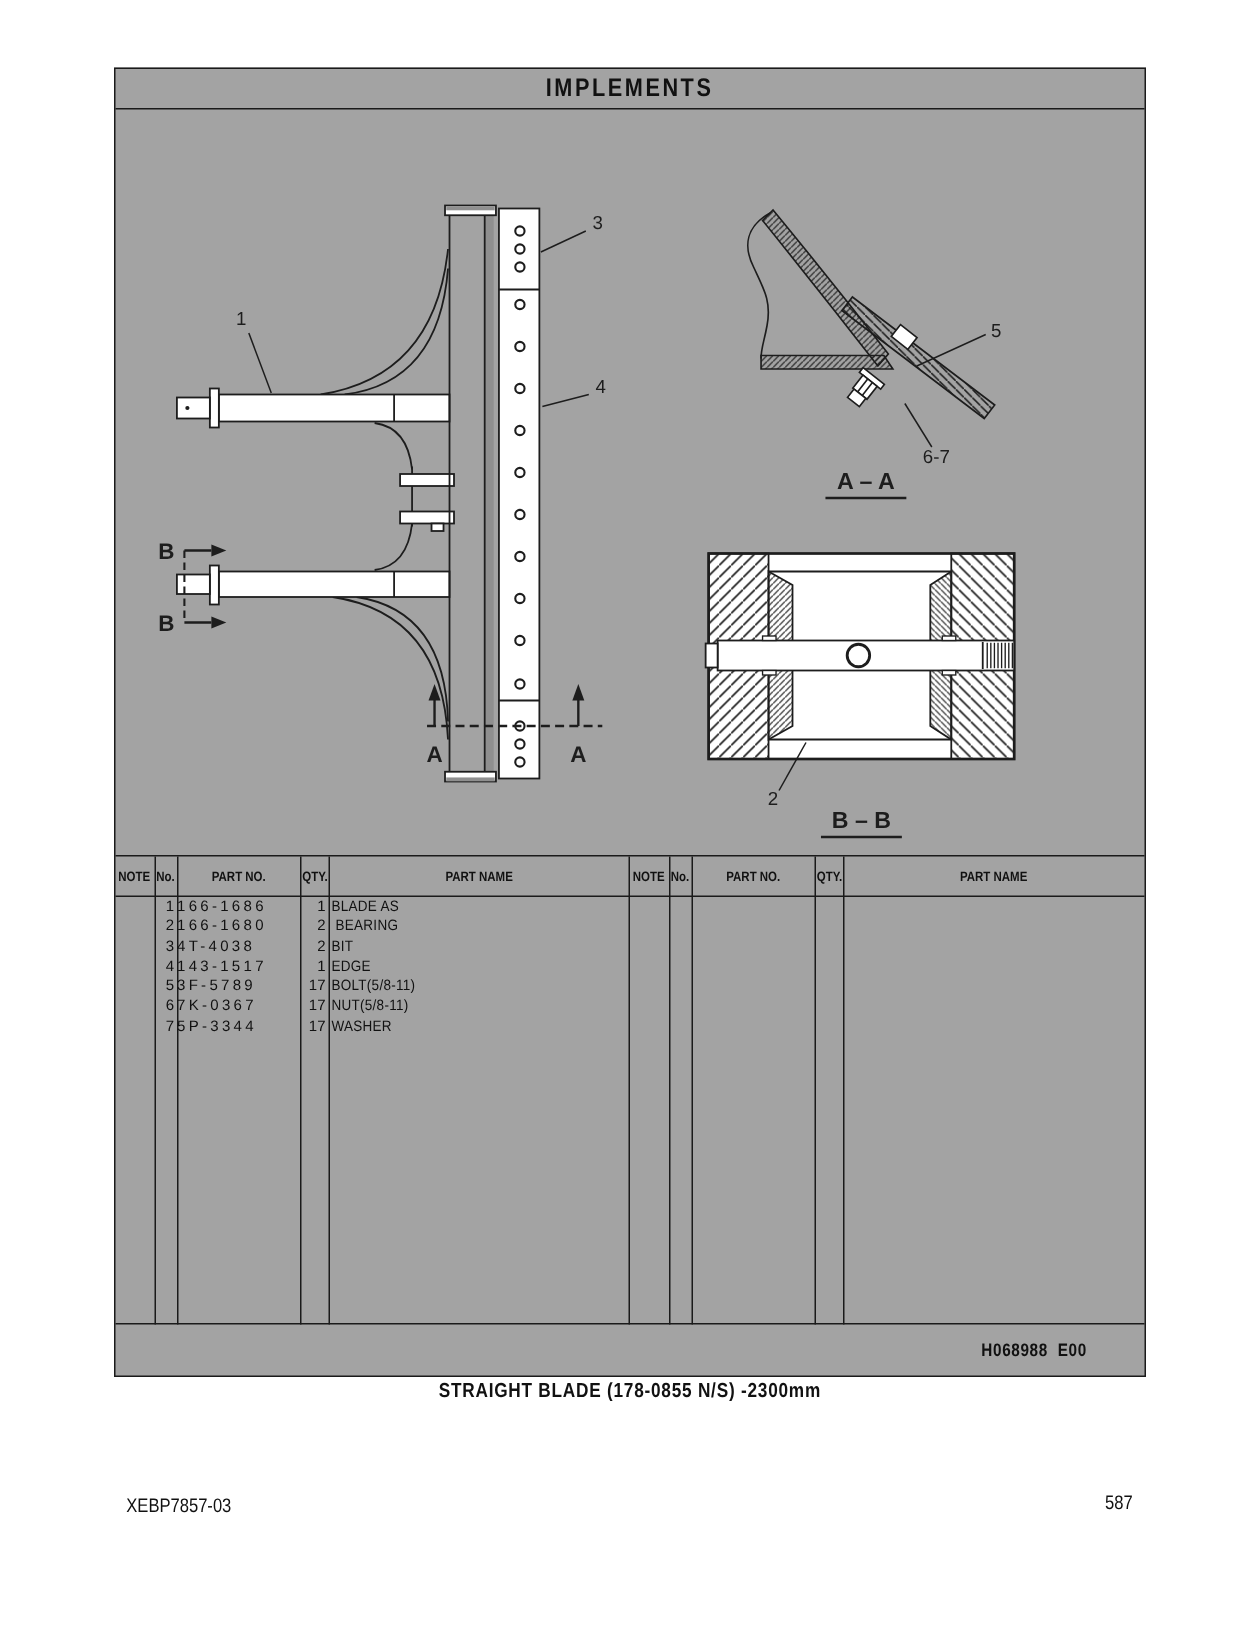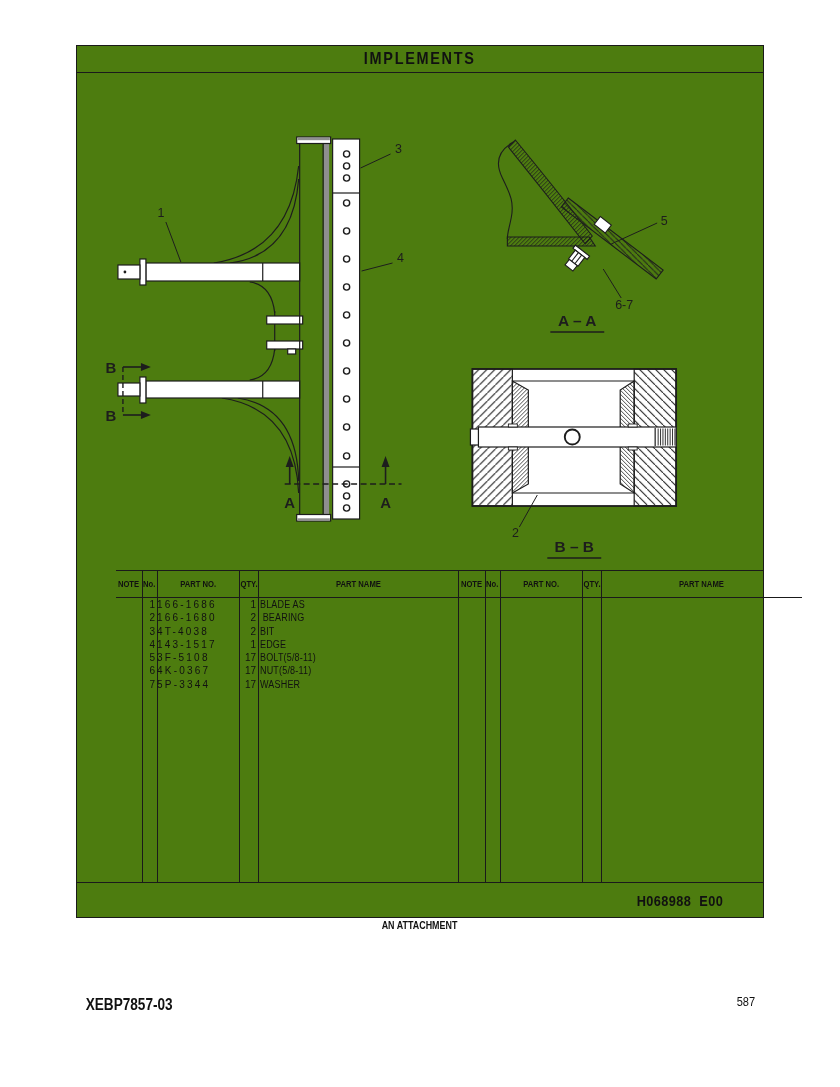--- a/index.html
+++ b/index.html
@@ -1,54 +1,54 @@
 <!DOCTYPE html>
 <html><head>
 <meta charset="utf-8">
 <style>
   html,body{margin:0;padding:0;background:#ffffff;}
   .page{position:relative;width:840px;height:1087px;background:#fff;overflow:hidden;
         font-family:"Liberation Sans",sans-serif;color:#111;}
   .sheet{position:absolute;left:76px;top:45px;width:688px;height:873px;
-         border:1.7px solid #1a1a1a;box-sizing:border-box;background:#4d7c0f;}
+         border:1.7px solid #1a1a1a;box-sizing:border-box;background:#a3a3a3;}
   .titlebar{position:absolute;left:0;right:0;top:0;height:26px;border-bottom:1.6px solid #1a1a1a;
             display:flex;align-items:center;justify-content:center;}
   .titlebar span{font-size:17px;font-weight:bold;letter-spacing:2px;}
   .cx{display:inline-block;transform:scaleX(.85);transform-origin:center;white-space:pre;}
   .cxl{display:inline-block;transform:scaleX(.9);transform-origin:left center;white-space:pre;}
   .draw{position:absolute;left:0;top:27px;width:685px;height:498px;}
   svg text{font-family:"Liberation Sans",sans-serif;fill:#1d1d1d;}
   .co{font-size:12.5px;}
   .sec{font-size:15.5px;font-weight:bold;}
   .arr{font-size:15px;font-weight:bold;}
   
-  .tbl{position:absolute;left:0;right:0;top:524px;height:312px;border-top:1.5px solid #1a1a1a;margin-left:39px;}
+  .tbl{position:absolute;left:0;right:0;top:524px;height:312px;border-top:1.5px solid #1a1a1a;}
   .half{position:absolute;top:0;bottom:0;width:343px;}
   .half.right{left:342px;border-left:1.4px solid #1a1a1a;}
   .half.left{left:0;}
   .vl{position:absolute;top:0;bottom:0;width:1.3px;background:#1a1a1a;}
   .thead{position:absolute;left:0;right:0;top:0;height:26px;border-bottom:1.4px solid #1a1a1a;
          display:flex;align-items:center;font-size:9px;font-weight:bold;}
   .thead .c{text-align:center;}
   .rows{position:absolute;left:0;right:0;top:27px;}
   .trow{display:flex;height:13.3px;line-height:13.3px;font-size:10px;}
   .c-note{width:26px;}
   .c-no{width:15px;text-align:right;padding-right:2px;box-sizing:border-box;}
   .c-part{width:82px;padding-right:4px;letter-spacing:2.2px;box-sizing:border-box;}
   .c-qty{width:19px;text-align:right;padding-right:2px;box-sizing:border-box;}
   .c-name{flex:1;text-align:left;padding-left:2px;letter-spacing:.2px;box-sizing:border-box;}
   .h-note{width:26px;}.h-no{width:15px;}.h-part{width:82px;}.h-qty{width:19px;}.h-name{flex:1;}
   .strip{position:absolute;left:0;right:0;top:836px;bottom:0;border-top:1.5px solid #1a1a1a;
          display:flex;align-items:center;justify-content:flex-end;padding-right:32px;
-         font-size:15px;font-weight:bold;letter-spacing:.5px;}
+         font-size:12px;font-weight:bold;letter-spacing:.5px;}
   .caption{position:absolute;left:0;width:840px;top:919px;text-align:center;}
   .cap1{font-size:13.5px;font-weight:bold;letter-spacing:.6px;}
   .cap2{font-size:10.5px;font-weight:bold;margin-top:1px;}
   .cap3{font-size:10.5px;font-weight:bold;}
-  .foot-l{position:absolute;left:78px;top:996px;font-size:16px;font-weight:bold;}
+  .foot-l{position:absolute;left:78px;top:996px;font-size:13px;font-weight:normal;}
   .foot-r{position:absolute;right:83px;top:994px;font-size:13px;font-weight:normal;}
 </style>
 </head>
 <body>
 
 <div class="page">
   <div class="sheet">
 
     <div class="titlebar">
       <span class="cx">IMPLEMENTS</span>
@@ -251,28 +251,28 @@
           <div class="trow">
             <div class="c-note"></div>
             <div class="c-no">4</div>
             <div class="c-part">143-1517</div>
             <div class="c-qty">1</div>
             <div class="c-name"><span class="cxl">EDGE</span></div>
           </div>
           <div class="trow">
             <div class="c-note"></div>
             <div class="c-no">5</div>
-            <div class="c-part">3F-5108</div>
+            <div class="c-part">3F-5789</div>
             <div class="c-qty">17</div>
             <div class="c-name"><span class="cxl">BOLT(5/8-11)</span></div>
           </div>
           <div class="trow">
             <div class="c-note"></div>
             <div class="c-no">6</div>
-            <div class="c-part">4K-0367</div>
+            <div class="c-part">7K-0367</div>
             <div class="c-qty">17</div>
             <div class="c-name"><span class="cxl">NUT(5/8-11)</span></div>
           </div>
           <div class="trow">
             <div class="c-note"></div>
             <div class="c-no">7</div>
             <div class="c-part">5P-3344</div>
             <div class="c-qty">17</div>
             <div class="c-name"><span class="cxl">WASHER</span></div>
           </div>
@@ -292,18 +292,18 @@
         </div>
       </div>
     </div>
 
     <div class="strip">
       <span class="cx">H068988  E00</span>
     </div>
   </div>
 
   <div class="caption">
-    <div class="cap3"><span class="cx">AN ATTACHMENT</span></div>
+    <div class="cap1"><span class="cx">STRAIGHT BLADE (178-0855 N/S) -2300mm</span></div>
   </div>
 
   <div class="foot-l"><span class="cx">XEBP7857-03</span></div>
   <div class="foot-r"><span class="cx">587</span></div>
 </div>
 
 </body></html>

